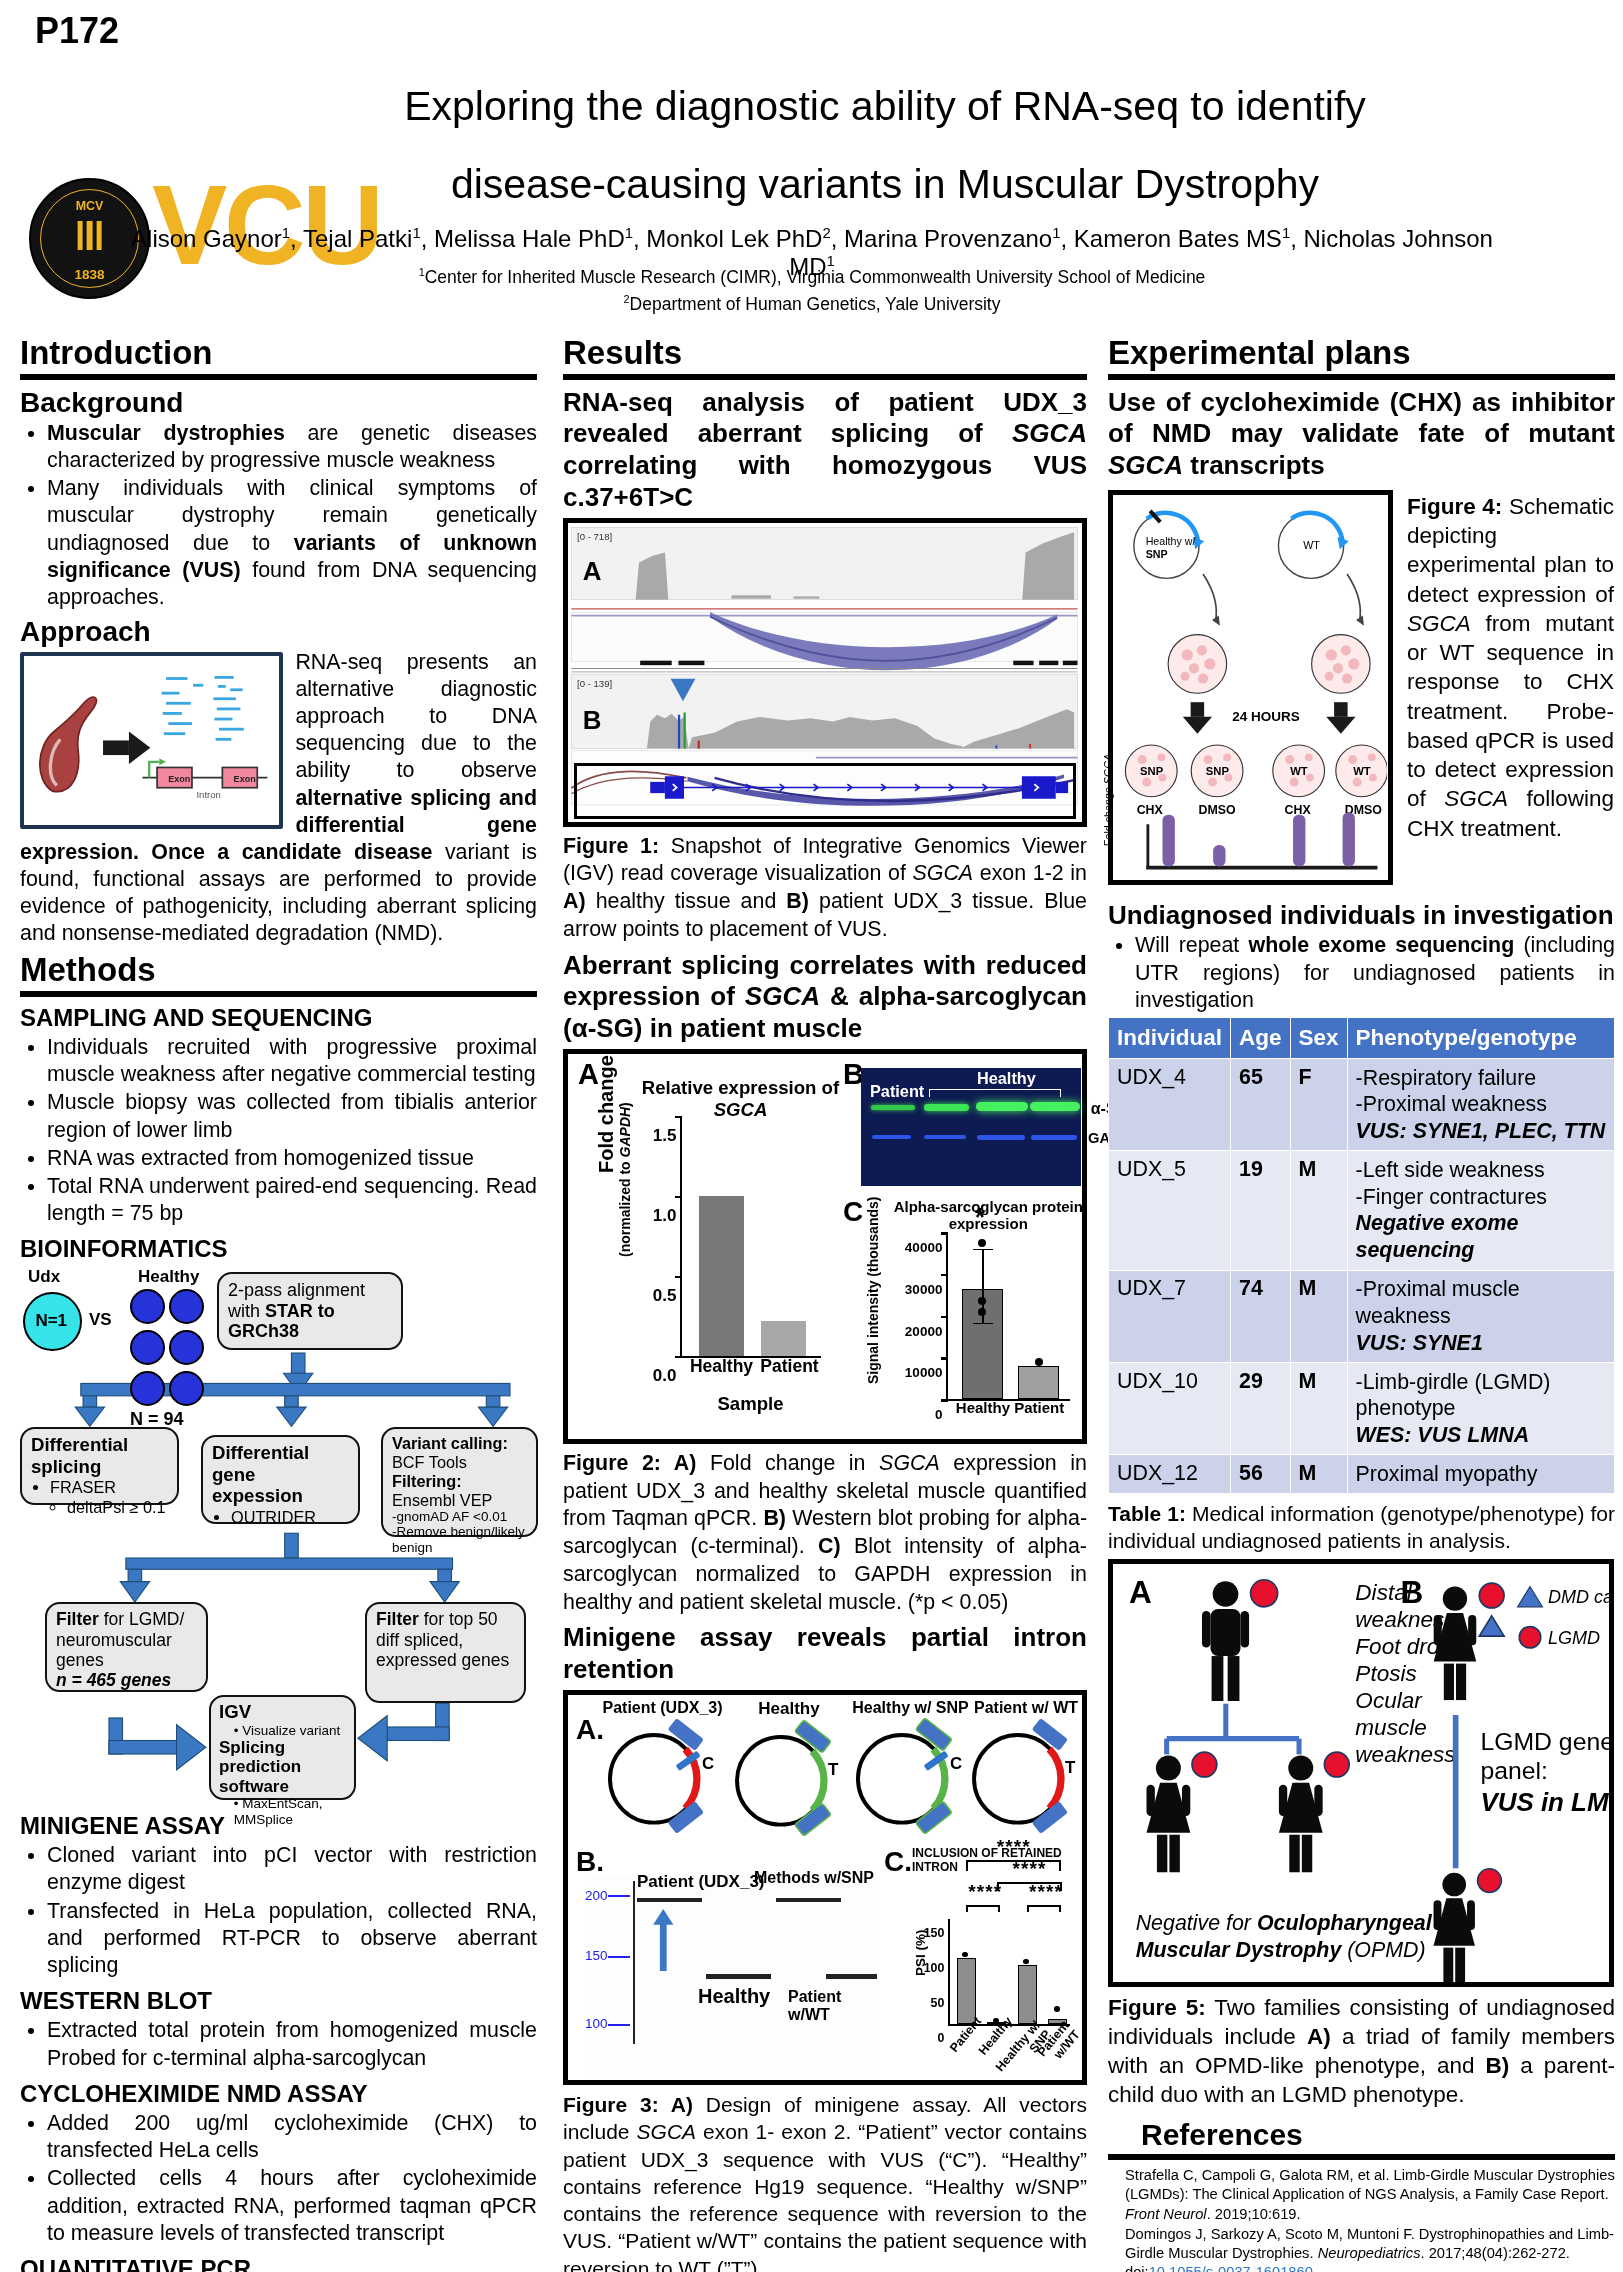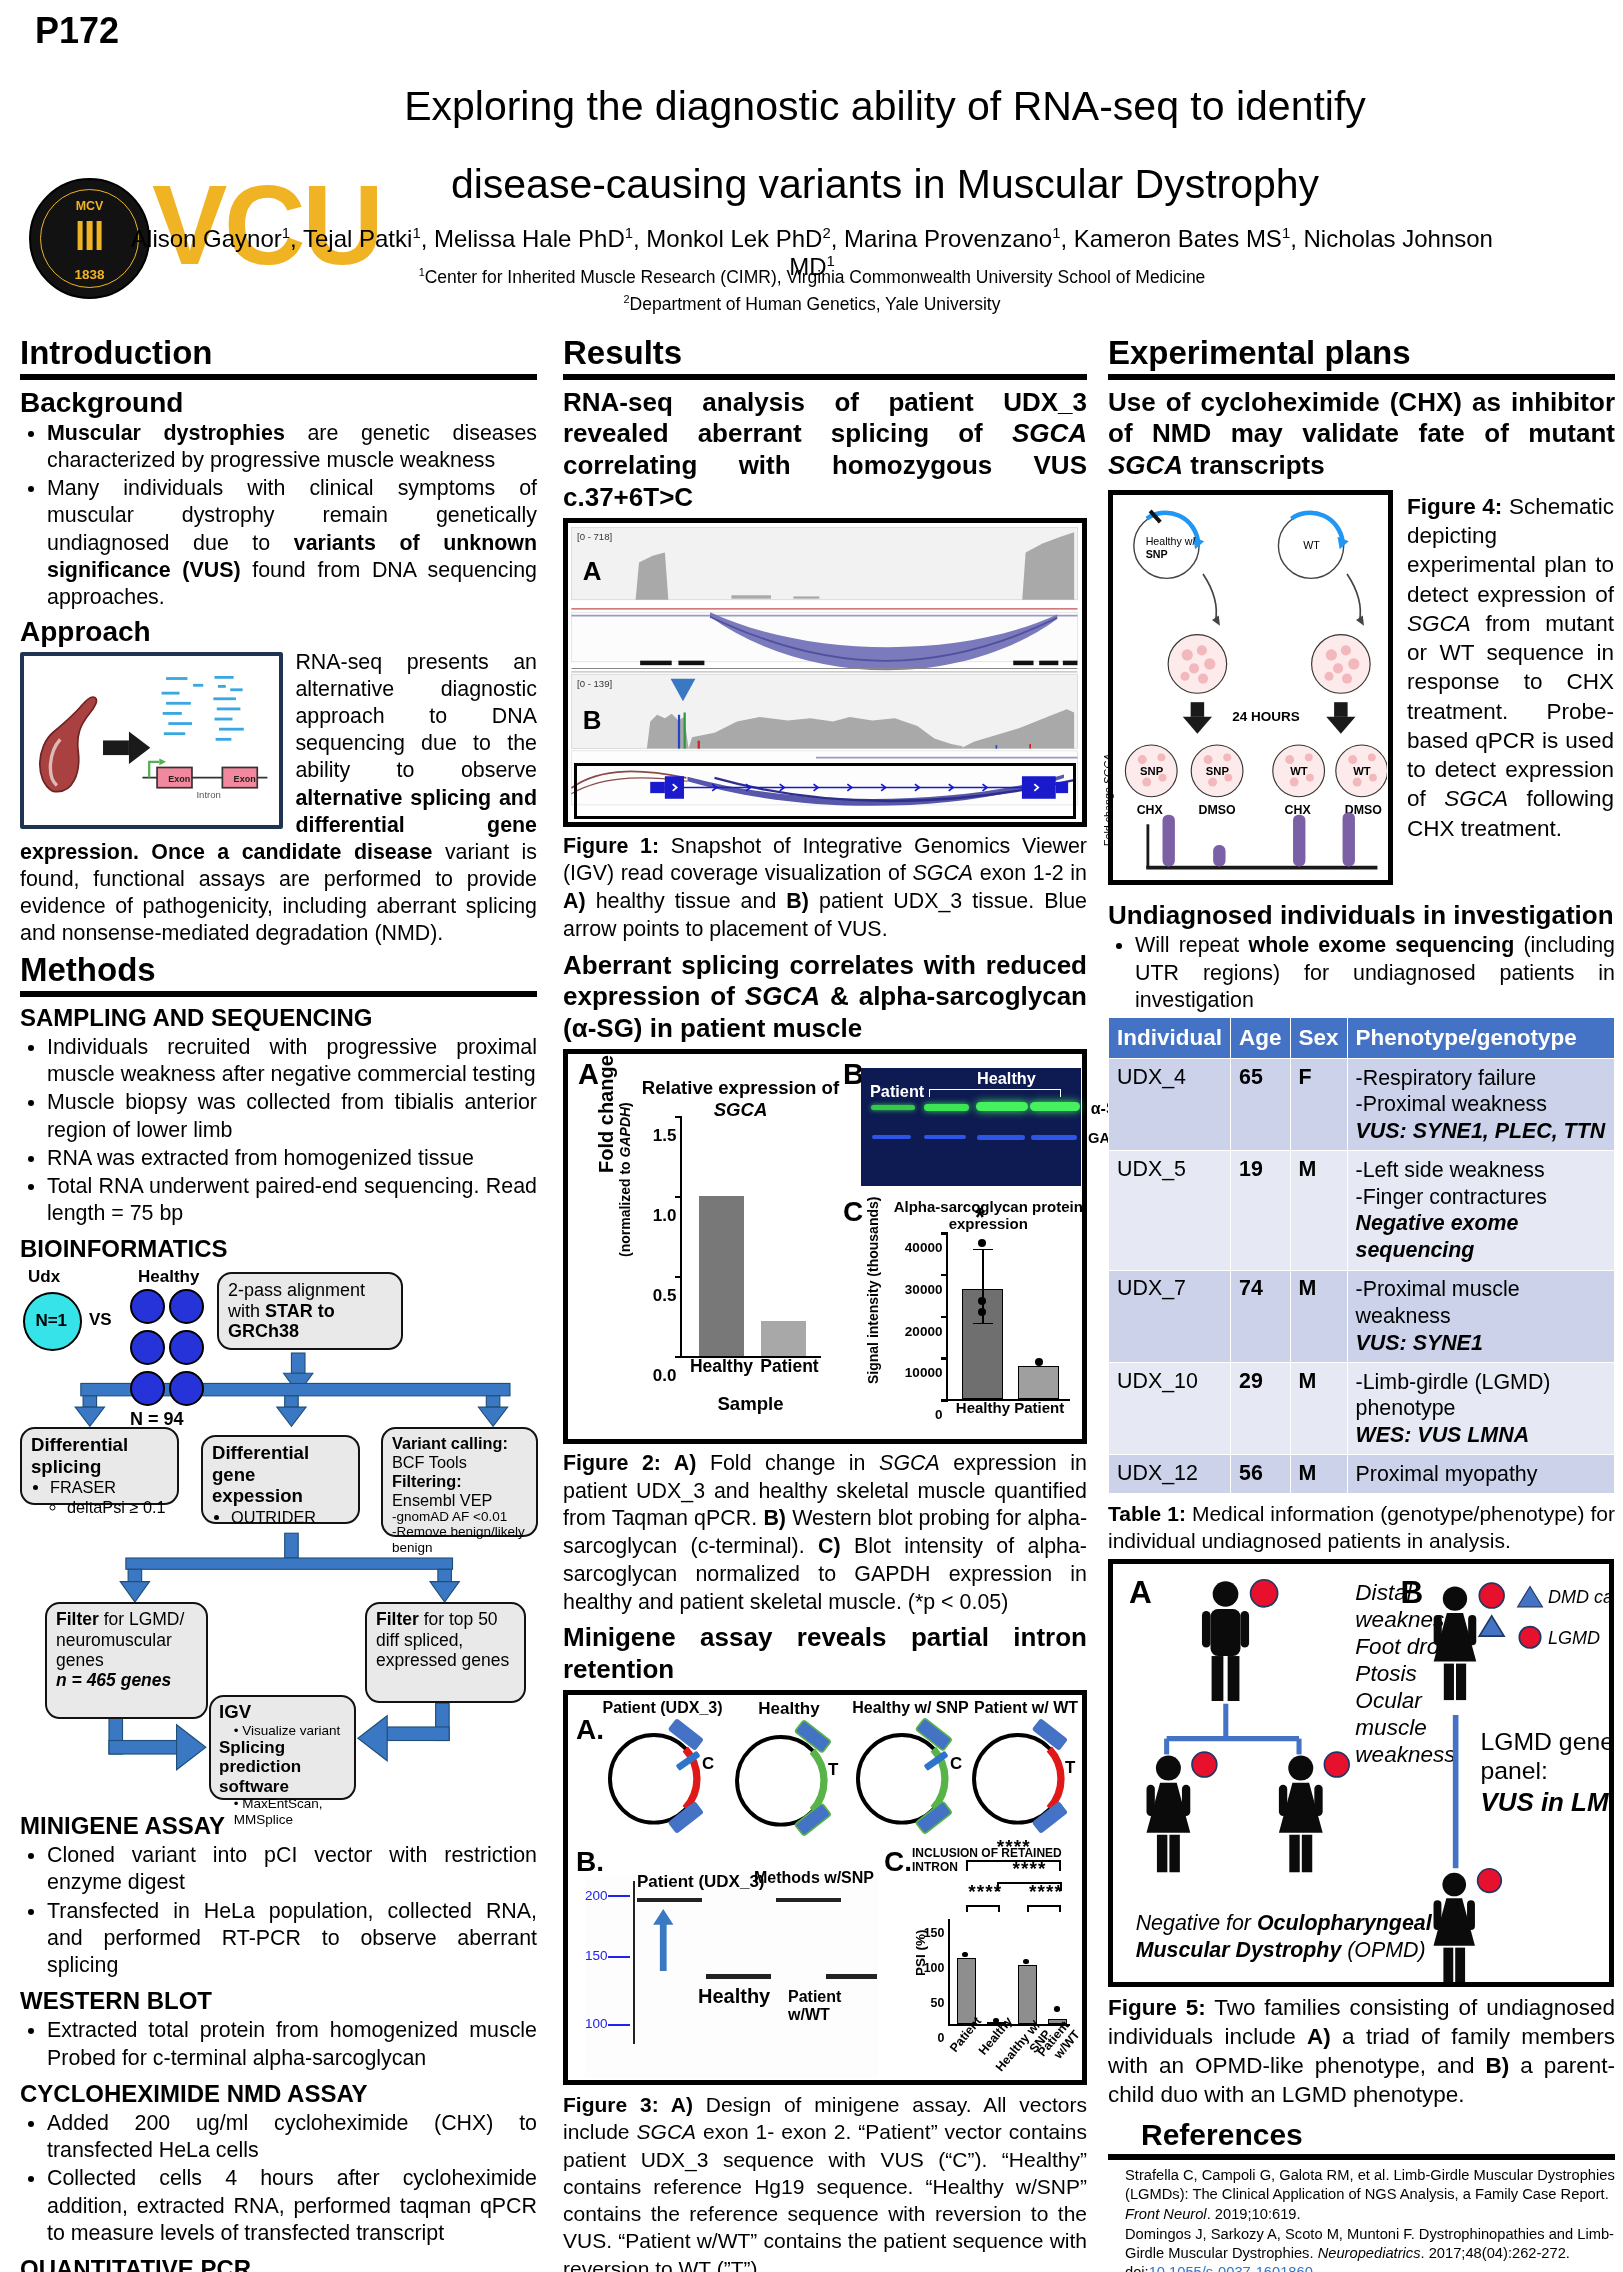--- a/index.html
+++ b/index.html
@@ -224,21 +224,21 @@
         <ul>
             <li>OUTRIDER</li>
           </ul>
       </div>
       <div class="fbox" style="left:361px;top:160px;width:157px;height:110px;font-size:16.3px">
         <div><span class="rb">Variant calling:</span><span> BCF Tools</span></div>
         <div><span class="rb">Filtering:</span><span> Ensembl VEP</span></div>
         <div class="fsmall">-gnomAD AF &lt;0.01</div>
         <div class="fsmall">-Remove benign/likely benign</div>
       </div>
-      <div class="fbox" style="left:25px;top:335px;width:163px;height:117px">
+      <div class="fbox" style="left:25px;top:335px;width:163px;height:90px">
         <div><span class="rb">Filter</span><span> for LGMD/ neuromuscular genes</span></div>
         <div><span class="rb ri">n = 465 genes</span></div>
       </div>
       <div class="fbox" style="left:345px;top:335px;width:161px;height:101px">
         <div><span class="rb">Filter</span><span> for top 50 diff spliced, expressed genes</span></div>
       </div>
       <div class="fbox" style="left:189px;top:428px;width:147px;height:105px;padding:4.5px 8px">
         <div class="bx-t">IGV</div>
         <div class="fsmall" style="padding-left:14.7px">• <span>Visualize variant</span></div>
         <div class="bx-t" style="font-size:17px">Splicing prediction software</div>

